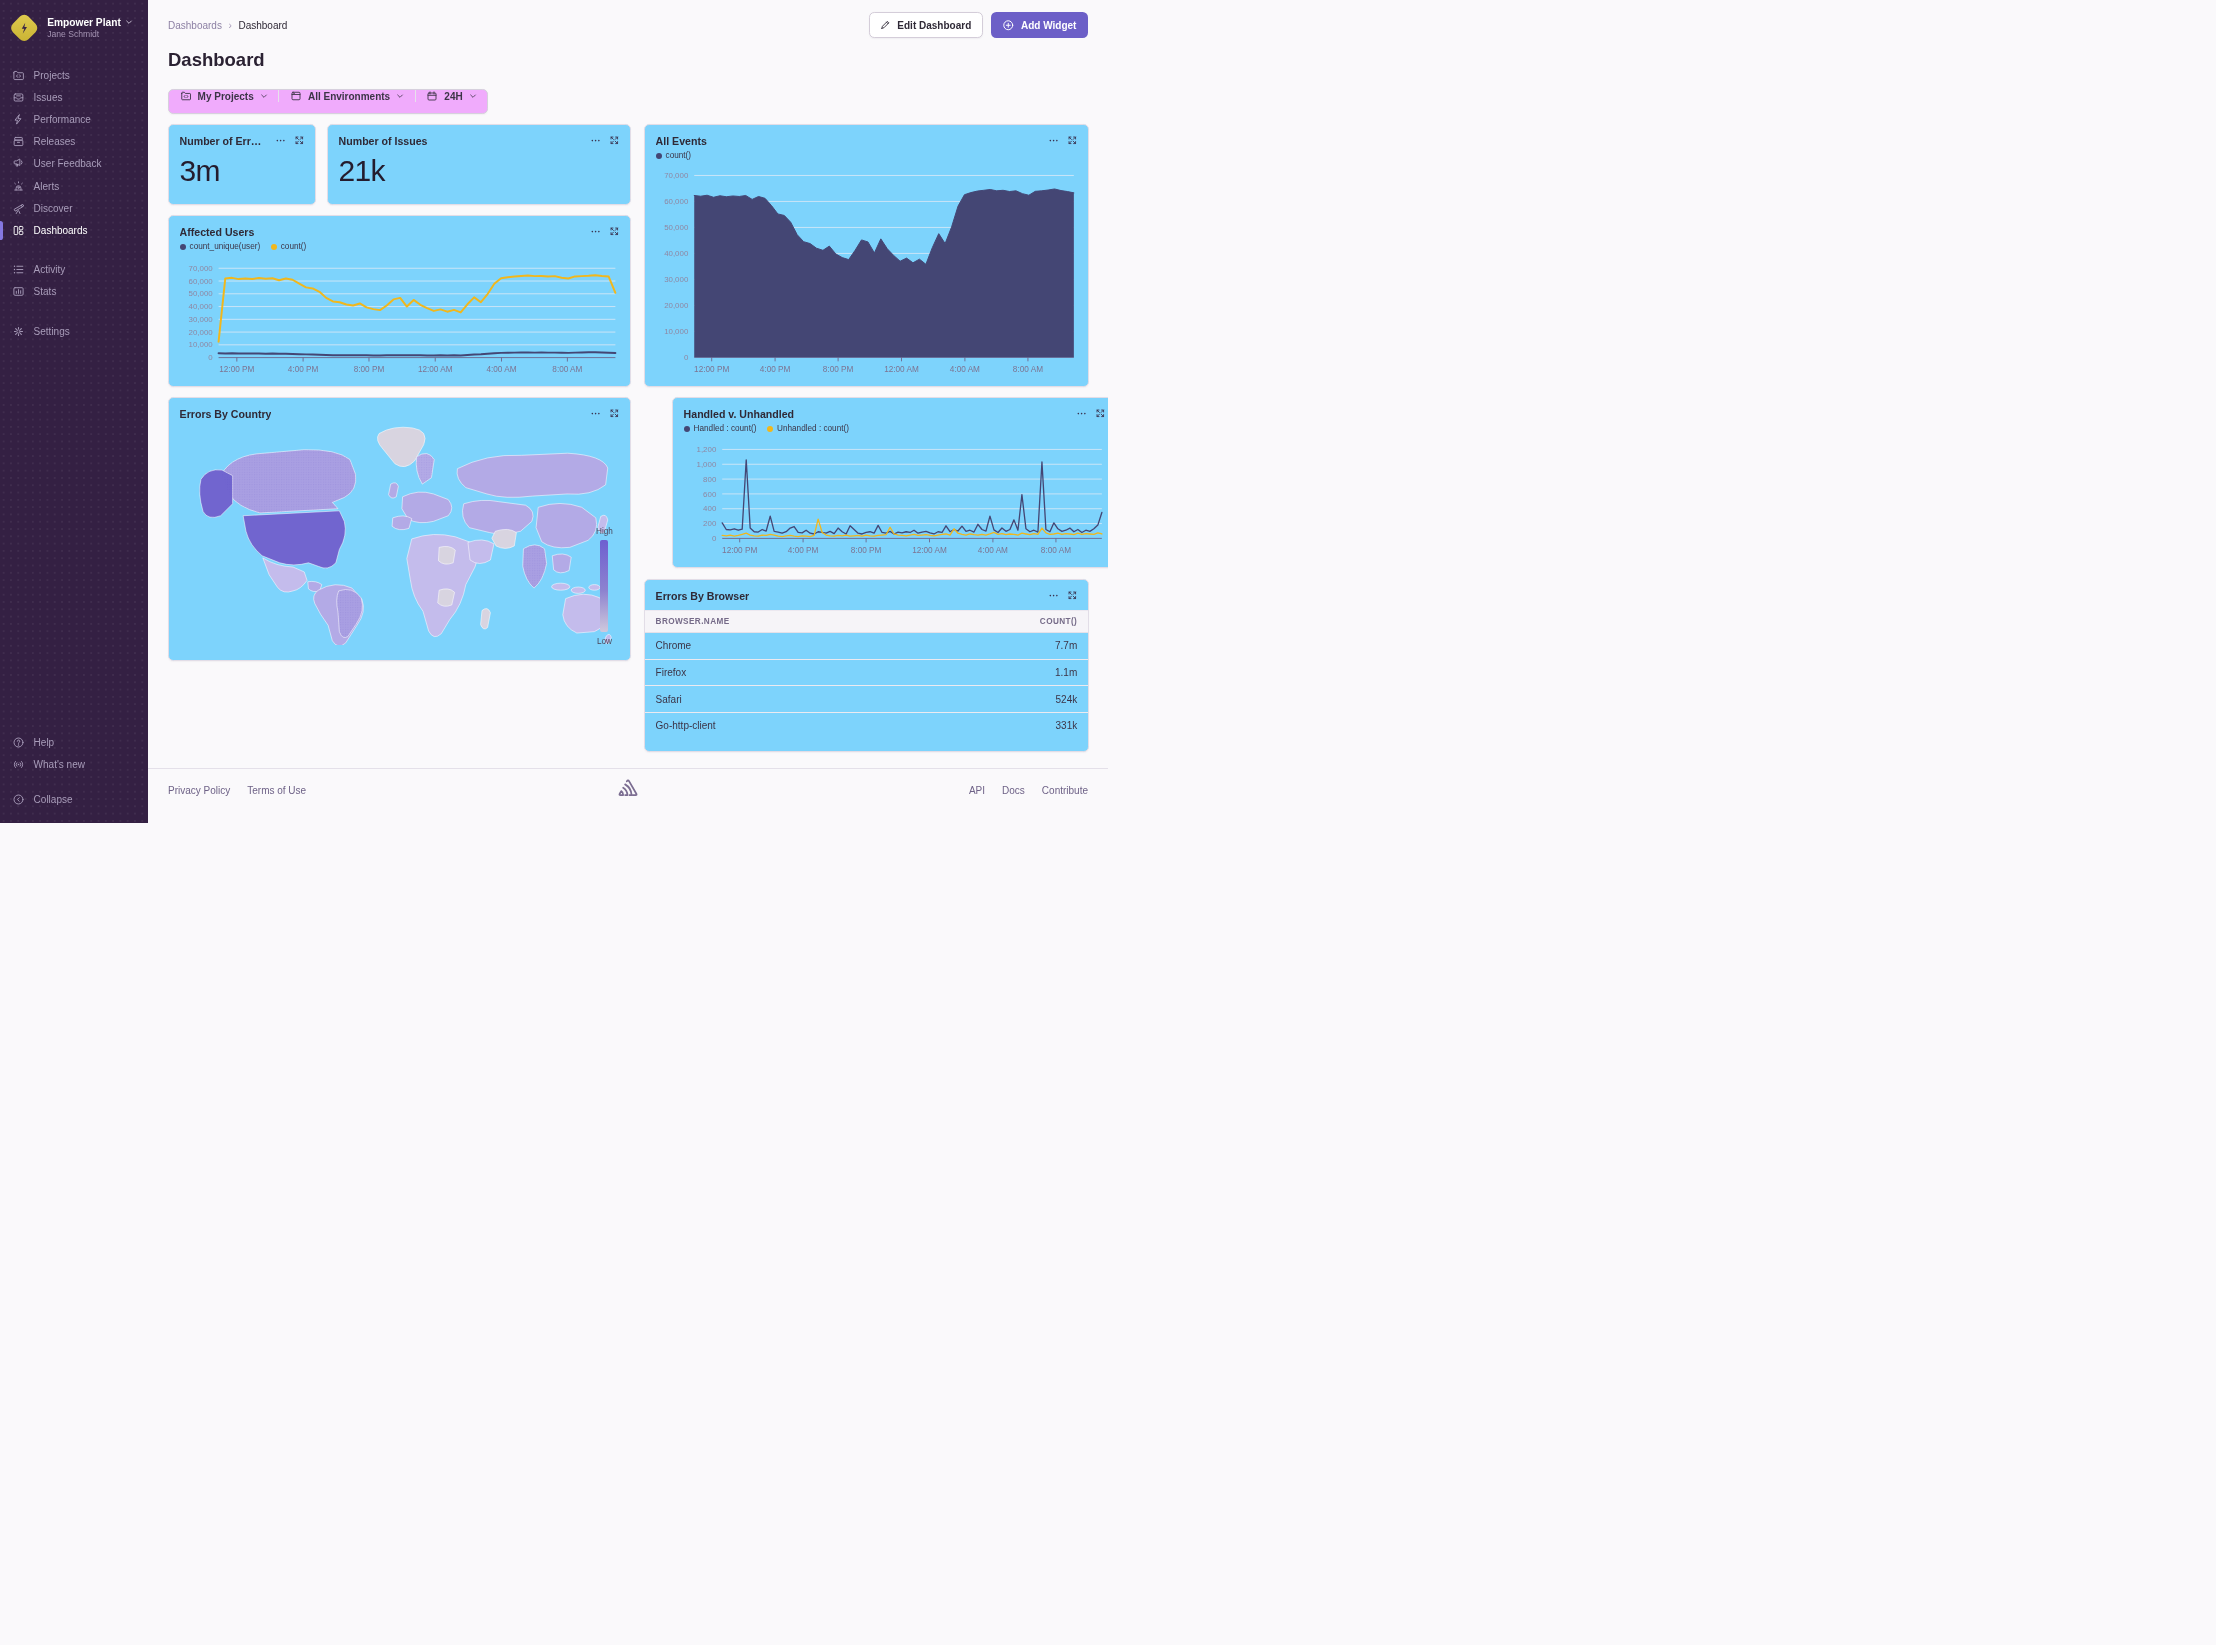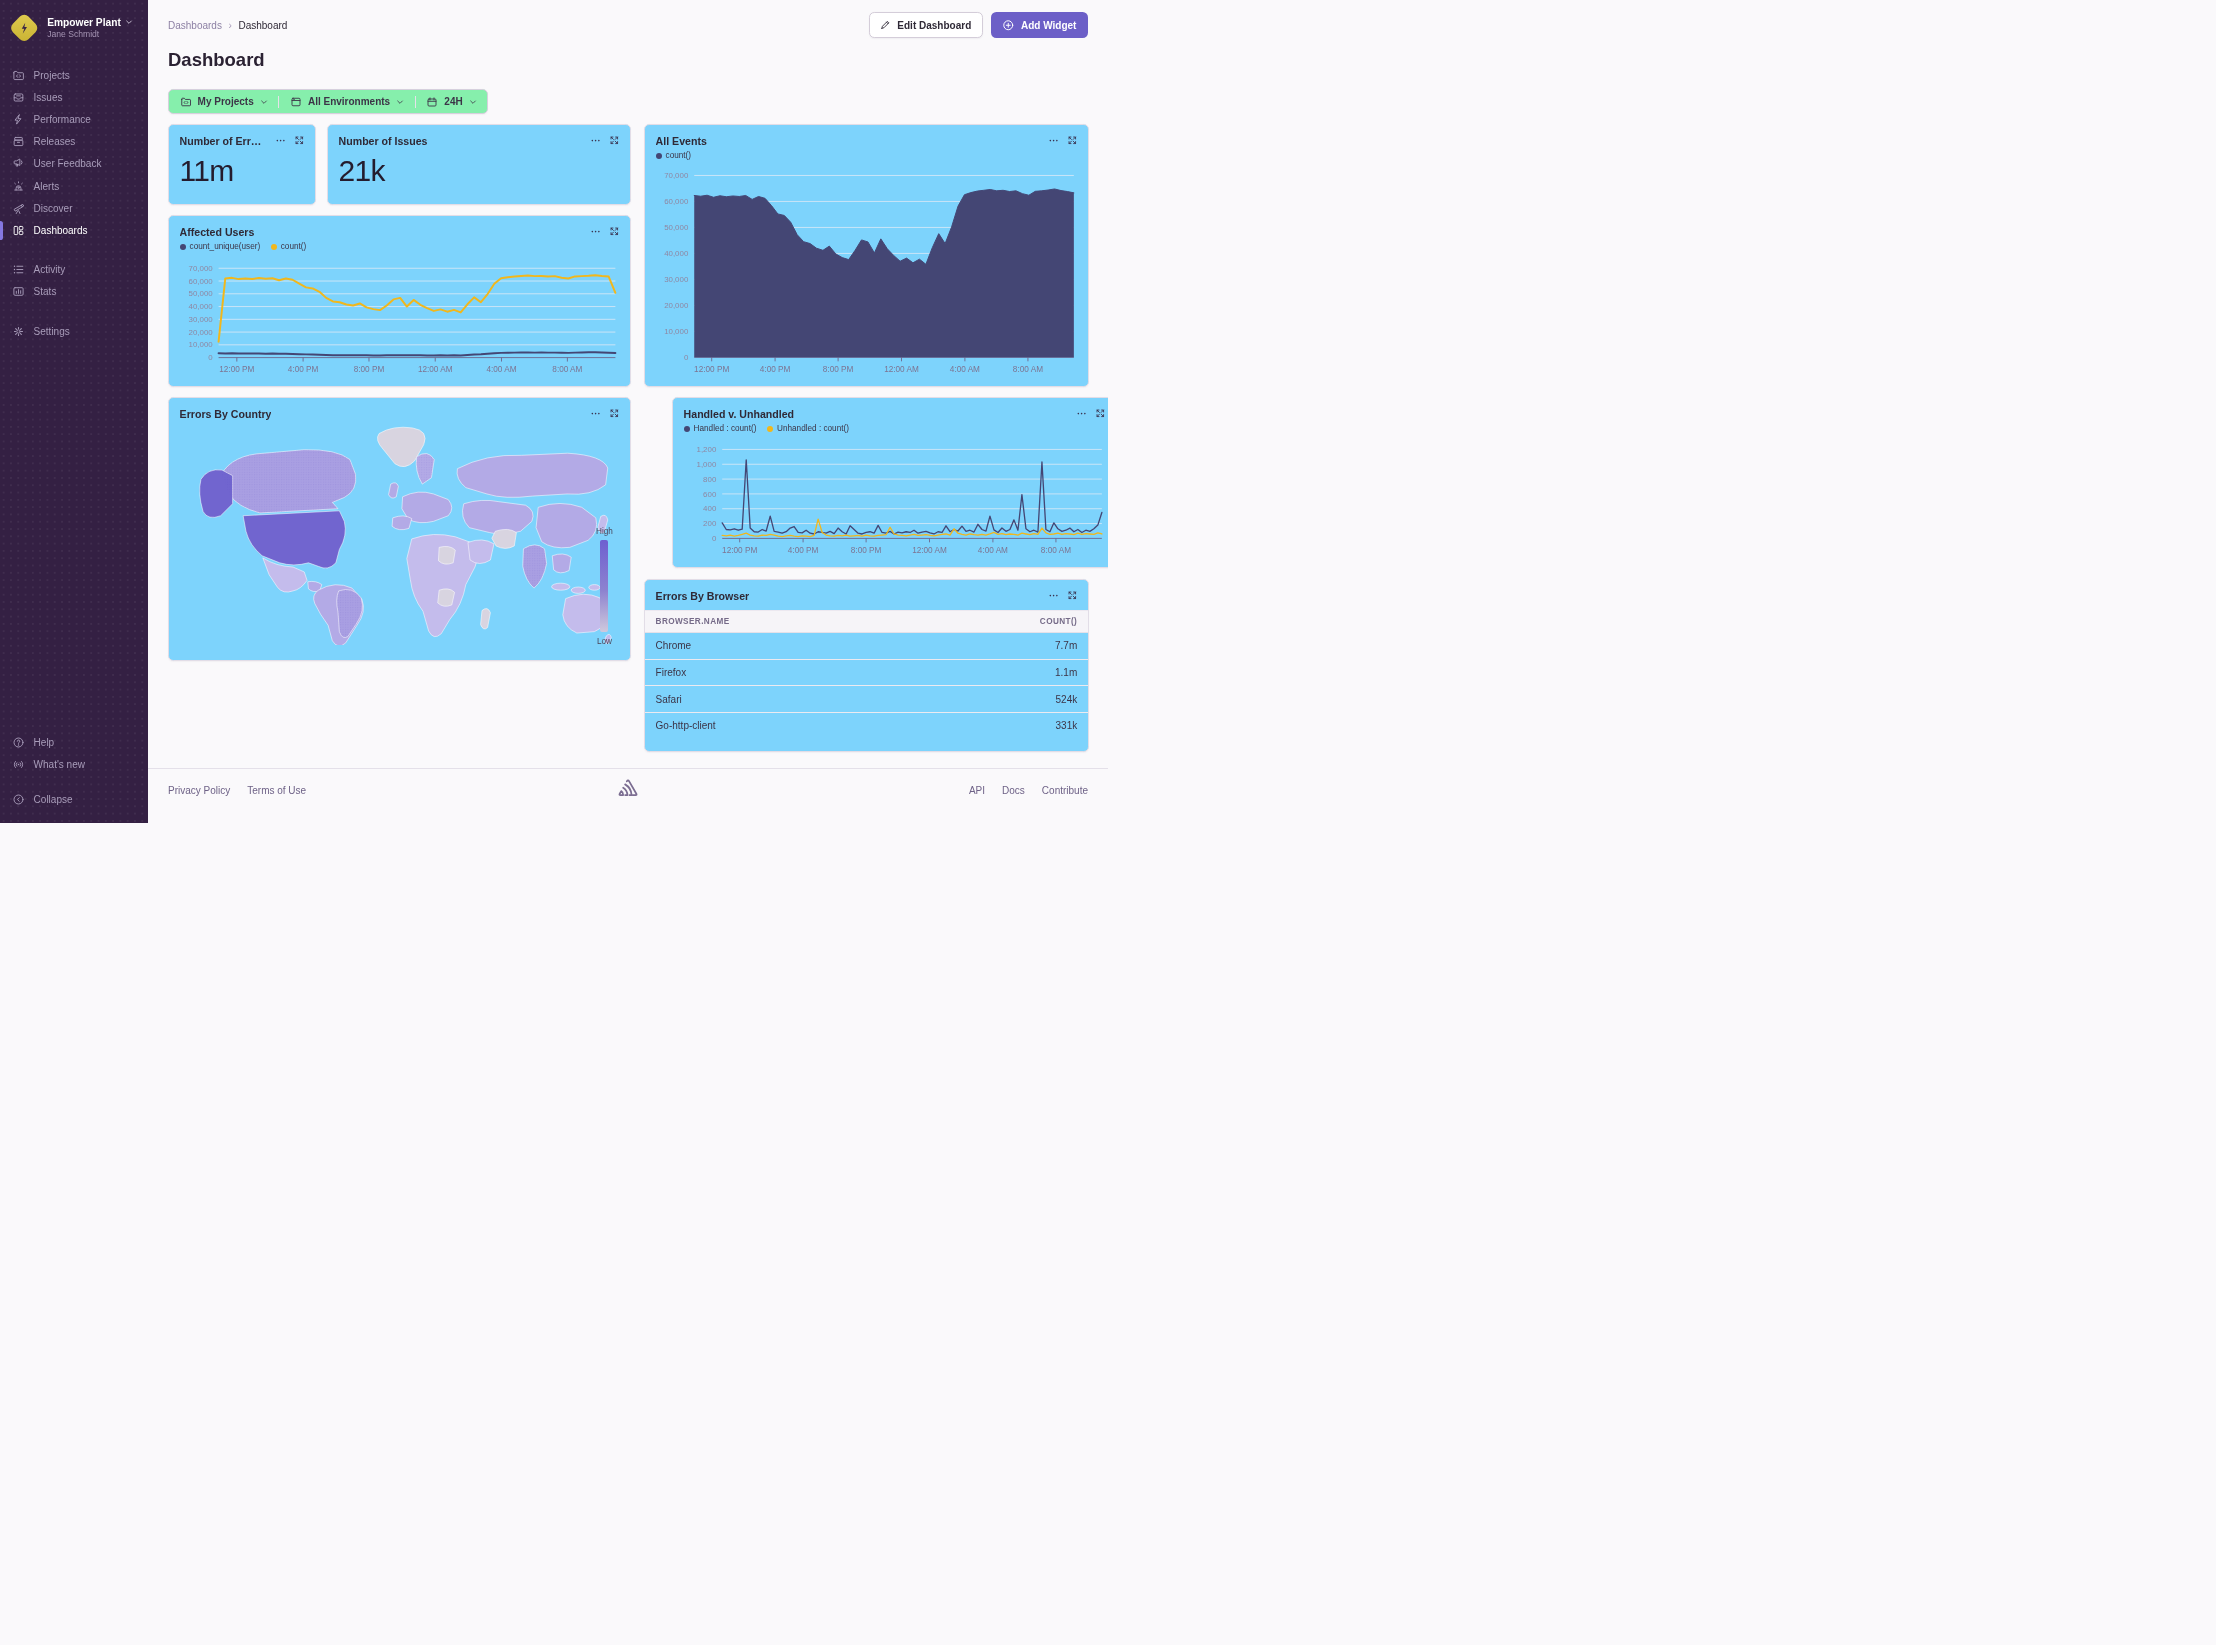--- a/index.html
+++ b/index.html
@@ -54,22 +54,22 @@
   .crumb-sep { color:#a89dba; font-size:10px; }
   .crumb-current { color:#2f2936; }
   .actions { display:flex; gap:8px; }
   .btn { display:flex; align-items:center; gap:6px; height:26px; padding:0 10.6px;
     border-radius:5.3px; font-size:10px; font-weight:bold; cursor:pointer; }
   .btn-white { background:#fff; border:0.7px solid #d4cdd9; color:#2f2936; box-shadow:0 0.7px 1.3px rgba(43,34,51,.05); }
   .btn-purple { border:0.7px solid transparent; color:#fff; }
 
   .page-title { font-size:18.5px; font-weight:bold; color:#2b2233; margin:10.6px 20px 0 20px; }
 
-  .filterbar { display:inline-flex; align-items:center; margin:18.5px 0 0 20px;
-    background:#86efac; border:0.7px solid #d6d0dd; border-radius:5.3px; height:25px;
+  .filterbar { display:inline-flex; align-items:flex-start; margin:18.5px 0 0 20px;
+    background:#f0abfc; border:0.7px solid #d6d0dd; border-radius:5.3px; height:25px;
     box-shadow:0 0.7px 1.3px rgba(43,34,51,.04); width:fit-content; }
   .filter-seg { display:flex; align-items:center; gap:6px; padding:0 10.6px; font-weight:bold; font-size:10px;
     color:#3c3447; cursor:pointer; }
   .filter-seg + .filter-seg { border-left:0.7px solid #e6e2ea; }
 
   .grid { position:relative; margin:10px 20px 0 20px; height:628px; }
   .card { position:absolute; background:#7dd3fc; border:0.7px solid #e2dde7; border-radius:5.3px;
     box-shadow:0 0.7px 1.3px rgba(43,34,51,.04); padding:10px 10.6px; display:flex; flex-direction:column; }
   .card-head { display:flex; align-items:flex-start; justify-content:space-between; gap:5.3px; }
   .card-title { font-size:10.6px; font-weight:bold; color:#2f2936; white-space:nowrap; overflow:hidden; text-overflow:ellipsis; }
@@ -327,21 +327,21 @@
                   <circle cx="19" cy="12" r="1.7"></circle>
                 </svg>
               </span>
             <span>
                 <svg width="10.6" height="10.6" viewBox="0 0 24 24" fill="none" stroke="currentColor" stroke-width="2" stroke-linecap="round" stroke-linejoin="round">
                   <path d="M10 10 4.6 4.6M4.6 9V4.6H9M14 10l5.4-5.4M15 4.6h4.4V9M10 14l-5.4 5.4M4.6 15v4.4H9M14 14l5.4 5.4M19.4 15v4.4H15"></path>
                 </svg>
               </span>
           </div>
         </div>
-        <div class="big-value">11m</div>
+        <div class="big-value">3m</div>
       </section>
 
       <section class="card" style="left:159px;top:0;width:304px;height:81px;">
         <div class="card-head">
           <div class="card-title">Number of Issues</div>
           <div class="card-actions">
             <span>
                 <svg width="11.2" height="11.2" viewBox="0 0 24 24" fill="currentColor">
                   <circle cx="5" cy="12" r="1.7"></circle>
                   <circle cx="12" cy="12" r="1.7"></circle>

